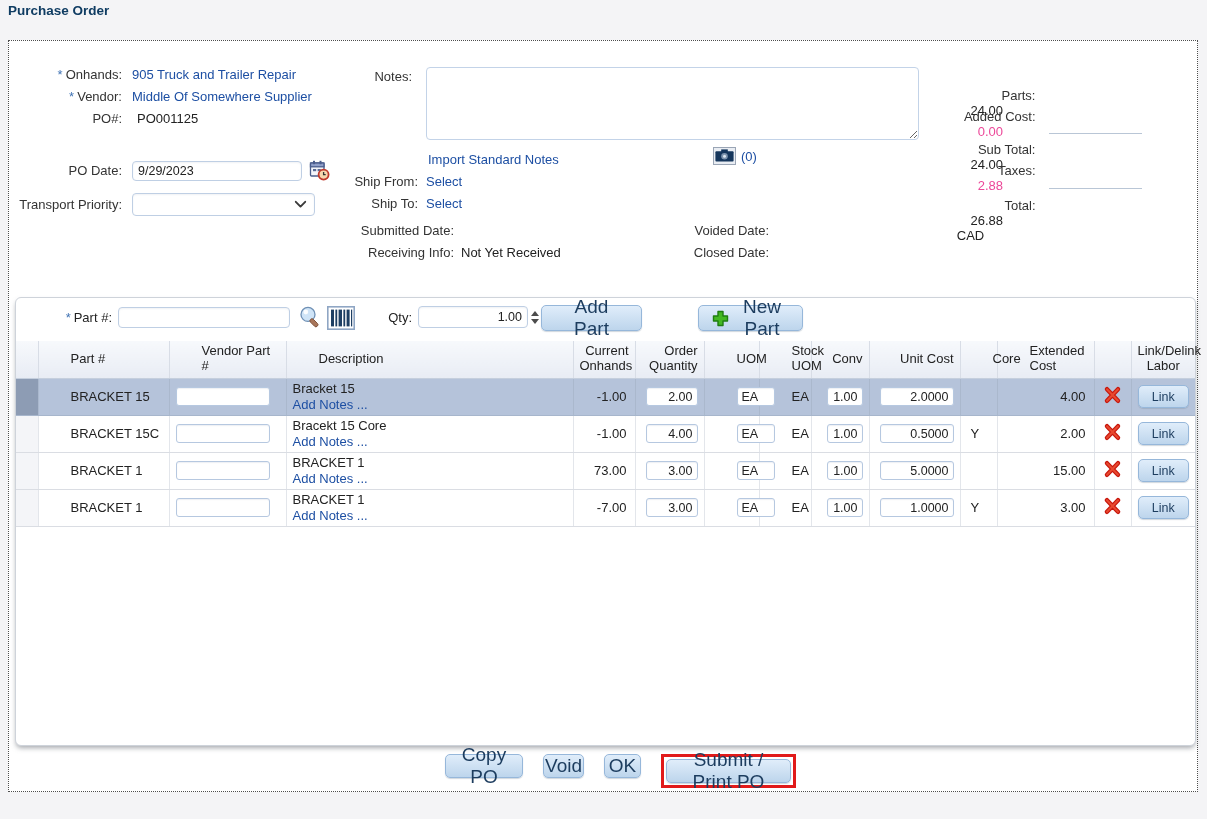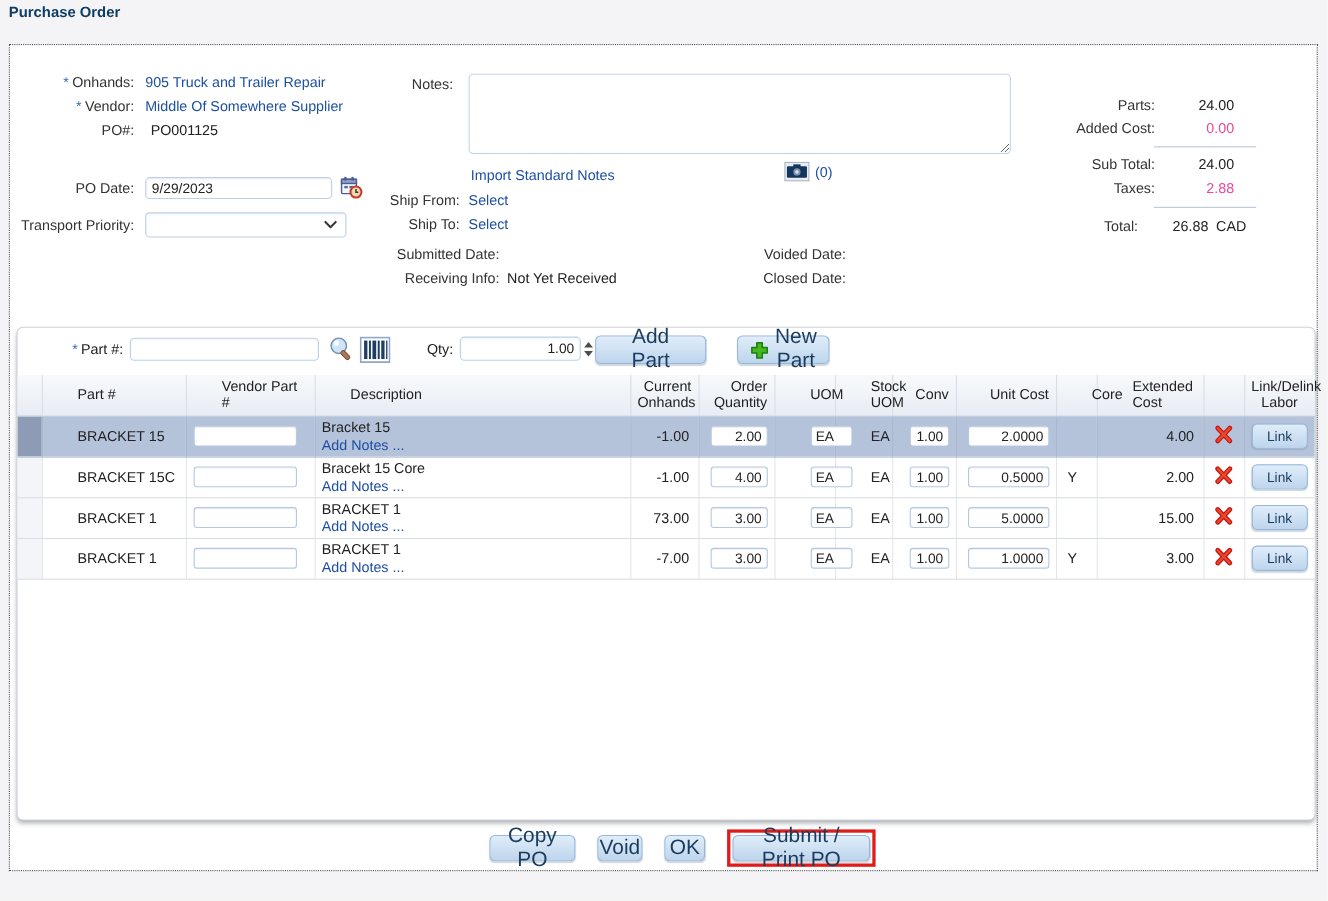--- a/index.html
+++ b/index.html
@@ -33,21 +33,21 @@
   
   .m-label { position:absolute; text-align:right; color:#333; white-space:nowrap; }
   .notes-area {
     position:absolute; left:417px; top:26px; width:493px; height:73px;
     border:1px solid #c3d3e8; border-radius:4px; font-family:inherit; font-size:12.5px;
     padding:3px 5px; color:#222; resize:both;
   }
   .inline-row { position:absolute; display:flex; align-items:center; }
   .lbl-cell { text-align:right; color:#333; white-space:nowrap; }
   
-  .t-row { position:absolute; left:904px; width:220px; display:flex; align-items:center; }
+  .t-row { position:absolute; left:848px; width:220px; display:flex; align-items:center;flex-direction:column; }
   .t-label { width:137px; text-align:right; color:#333; }
   .t-value { width:72px; text-align:right; color:#222; }
   .t-value.link { color:#ec4899; cursor:pointer; }
   .t-div { position:absolute; left:1040px; width:93px; border-top:1px solid #b9c6d6; }
   .t-cur { margin-left:7px; }
   
   .panel {
     position:absolute; left:6px; top:256px; width:1181px; height:449px;
     background:#fff; border:1px solid #ced3da; border-radius:6px;
     box-shadow: 0 3px 5px -1px rgba(95,100,110,.55);
@@ -84,21 +84,21 @@
   td.num { text-align:right; padding-right:8px; }
   .cell-input {
     border:1px solid #b6c8e0; border-radius:3px; background:#fff; height:19px;
     font-family:inherit; font-size:12.5px; color:#222; padding:1px 4px;
     box-shadow: inset 0 1px 1px rgba(40,70,110,.08);
   }
   .desc-line { line-height:16px; }
   .addnotes { line-height:16px; display:inline-block; }
   .xwrap { display:inline-block; cursor:pointer; }
   
-  .footer-bar { position:absolute; left:436px; top:713px; display:flex; align-items:center; gap:20px; }
+  .footer-bar { position:absolute; left:436px; top:713px; display:flex; gap:20px; }
   .hl-box { border:3px solid #e11a1a; padding:2px; display:inline-flex; }
   .icon { display:inline-flex; align-items:center; justify-content:center; }
 </style>
 </head>
 <body>
 
 <div class="page-title">Purchase Order</div>
 
 <div class="container">
 
@@ -229,21 +229,21 @@
     </span>
     <div class="entry-item" style="left:358px; top:12px; width:38px; justify-content:flex-end;">Qty:</div>
     <div class="entry-item" style="left:402px; top:8px;">
       <input class="txt-input" style="width: 110px; height: 22px; text-align: right;" value="1.00">
       <span class="spin">
           <span class="up"></span>
           <span class="dn"></span>
         </span>
     </div>
     <button class="btn" style="position:absolute; left:525px; top:7px; width:101px;">Add Part</button>
-    <button class="btn" style="position:absolute; left:654px; top:7px; width:84px;">
+    <button class="btn" style="position:absolute; left:682px; top:7px; width:105px;">
       <span class="icon">
         <svg width="17" height="17" viewBox="0 0 17 17">
           <path d="M6 1.5 h5 v4.5 h4.5 v5 h-4.5 v4.5 h-5 v-4.5 h-4.5 v-5 h4.5 z" fill="#43b821" stroke="#1f7d10" stroke-width="1.4" stroke-linejoin="round"></path>
         </svg>
       </span>
       <span>New Part</span>
     </button>
 
     <table>
       <colgroup>

